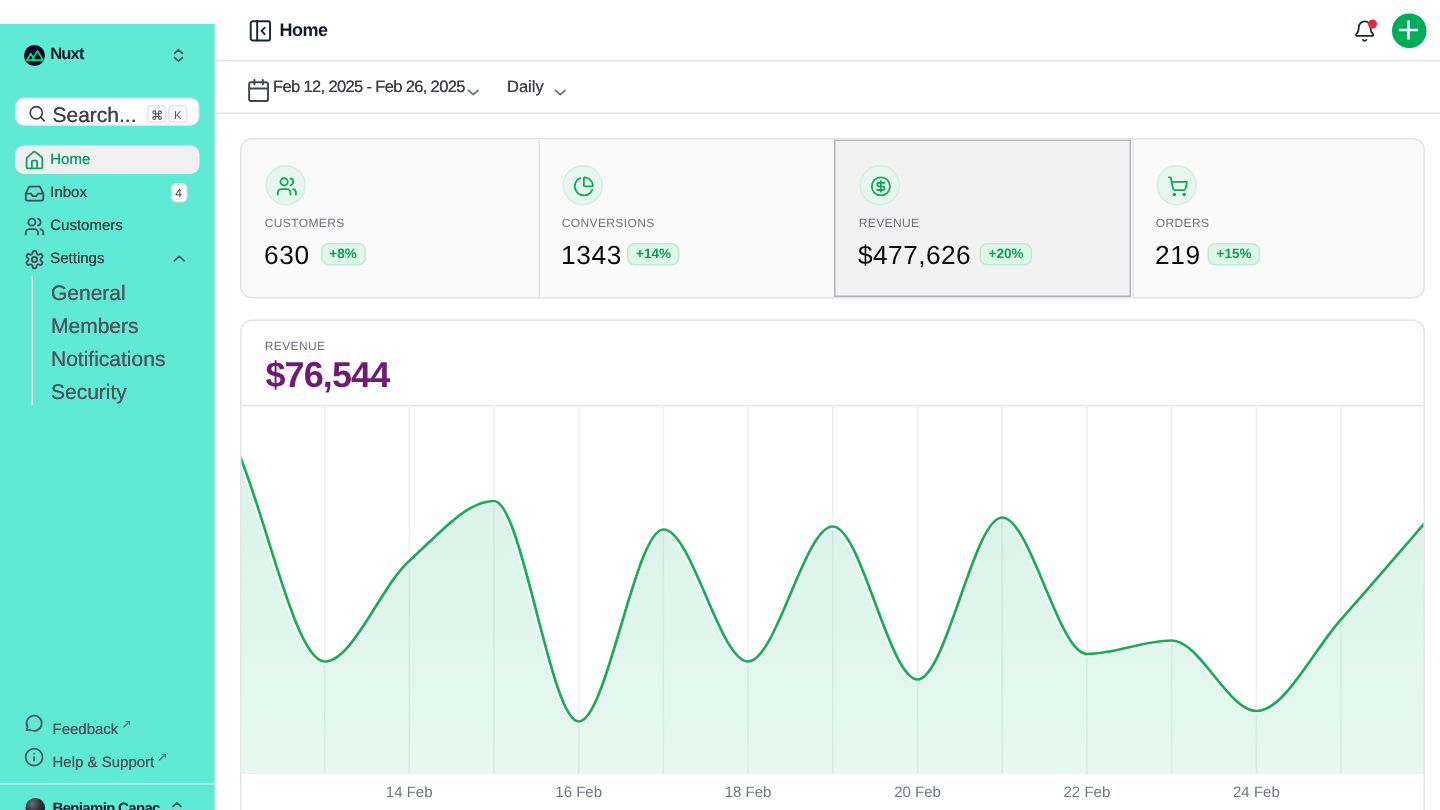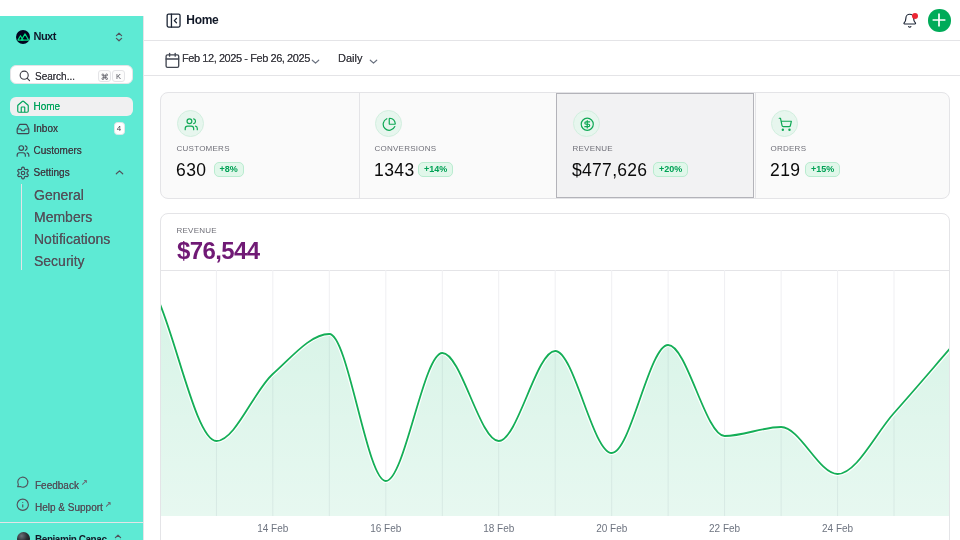--- a/index.html
+++ b/index.html
@@ -9,21 +9,21 @@
 
 
 #sidebar { position:absolute; left:0; top:0; width:144px; height:540px;
   background:#5eead4; border-right:1px solid #e4e4e7;margin-top:16px; }
 .logo-row { position:absolute; left:16px; top:14px; height:14px; }
 .nuxt-circle { position:absolute; left:0; top:0; width:14px; height:14px; border-radius:50%; background:#020420; }
 .logo-row .name { position:absolute; left:17.5px; top:0.2px; font-size:11px; font-weight:700; letter-spacing:-0.55px; color:#0f172a; }
 .updown { position:absolute; }
 .search { position:absolute; left:10px; top:49px; width:123px; height:19px;
   background:#fff; border:1px solid #e4e4e7; border-radius:6px; }
-.search .ph { position:absolute; left:24px; top:0; line-height:21px; font-size:10px; color:#3f3f46; text-shadow:0 0 0.25px #3f3f46; }
+.search .ph { position:absolute; left:24px; top:0; line-height:21px; font-size:14px; color:#3f3f46; text-shadow:0 0 0.25px #3f3f46; }
 .kbd { position:absolute; top:3.5px; width:13px; height:12px; border:1px solid #e4e4e7; background:#fcfcfc;
   border-radius:3px; font-size:7.5px; color:#52525b; text-align:center; line-height:11px; }
 .nav-item { position:absolute; left:9.5px; width:123px; height:19px; border-radius:6px; }
 .nav-item .ic { position:absolute; left:6.5px; top:2.5px; }
 .nav-item .lb { position:absolute; left:24px; top:0; line-height:19.5px; font-size:10px; color:#3f3f46; text-shadow:0 0 0.25px #3f3f46; }
 .nav-item.active { background:#f0f0f1; }
 .nav-item.active .lb { color:#00a45c; text-shadow:0 0 0.25px #00a45c; }
 .sub-item { position:absolute; left:34px; height:20px; line-height:20px; font-size:14px; color:#52525b; text-shadow:0 0 0.25px #52525b; }
 .subline { position:absolute; left:21px; top:168px; width:1px; height:86px; background:#e4e4e7; }
 .foot-item { position:absolute; left:12px; width:120px; height:20px; }

